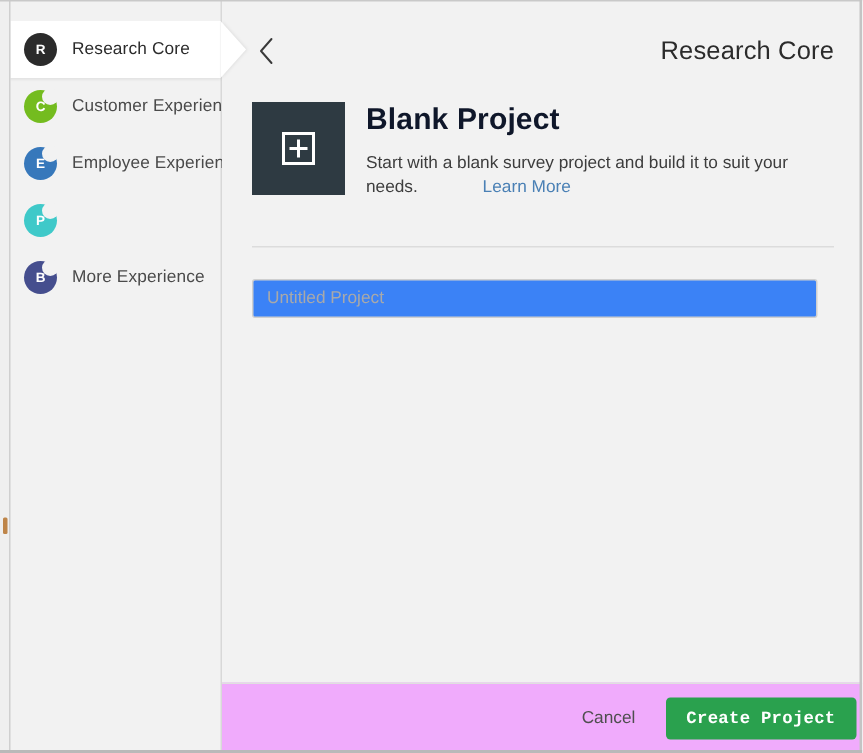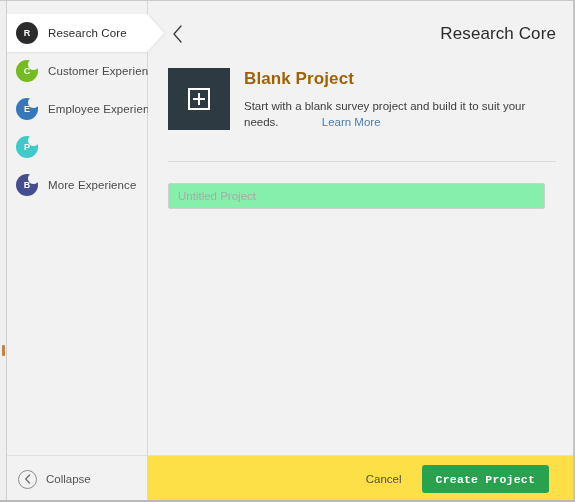--- a/index.html
+++ b/index.html
@@ -230,23 +230,23 @@
     left: 50%; top: 3px; bottom: 3px;
     width: 2px; margin-left: -1px;
   }
   #project-thumb-plus::after {
     top: 50%; left: 3px; right: 3px;
     height: 2px; margin-top: -1px;
   }
 
   #project-text { flex: 1 1 auto; padding-top: 1px; min-width: 0; }
   #project-title {
-    font-size: 17px;
+    font-size: 20px;
     font-weight: bold;
-    color: #a16207;
+    color: #0f172a;
     letter-spacing: .1px;
     margin-bottom: 9px;
   }
   #project-desc {
     font-size: 11.5px;
     line-height: 16px;
     color: #3d3d3d;
     max-width: 300px;
   }
   #project-desc-link {
@@ -268,41 +268,41 @@
     font-size: 11.5px;
     font-weight: bold;
     color: #3a3a3a;
     margin-bottom: 7px;
     letter-spacing: .1px;
   }
   #project-name-input {
     display: block;
     width: 377px;
     height: 26px;
-    background: #86efac;
+    background: #3b82f6;
     border: 1px solid #cfcfcf;
     border-radius: 2px;
     padding: 0 9px;
     font-size: 11.5px;
     color: #3a3a3a;
     font-family: "Liberation Sans", sans-serif;
     outline: none;
   }
   #project-name-input::placeholder { color: #a9a9a9; }
 
   
   #panel-footer {
     flex: 0 0 47px;
     height: 47px;
     border-top: 1px solid #e0e0e0;
     display: flex;
     align-items: center;
     justify-content: flex-end;
-    padding-right: 26px;
-    background: #fde047;
+    padding-right: 4px;
+    background: #f0abfc;
   }
   #cancel-button {
     font-size: 11.5px;
     color: #4e4e4e;
     background: none;
     border: none;
     cursor: pointer;
     padding: 6px 10px;
     margin-right: 10px;
     font-family: "Liberation Sans", sans-serif;
@@ -379,28 +379,20 @@
 
       <div class="nav-item">
         <span class="nav-icon notched" style="background:#454e8e;">
           <span class="glyph">B</span>
         </span>
         <span class="nav-label">More Experience</span>
       </div>
 
     </div>
 
-    <div id="collapse-row">
-      <span id="collapse-icon">
-        <svg width="7" height="10" viewBox="0 0 7 10" aria-hidden="true">
-          <path d="M5.5 1 L1.7 5 L5.5 9" fill="none" stroke="#6b6b6b" stroke-width="1.2" stroke-linecap="round" stroke-linejoin="round"></path>
-        </svg>
-      </span>
-      <span id="collapse-label">Collapse</span>
-    </div>
 
   </div>
 
   <div id="panel">
 
     <div id="panel-header">
       <span id="back-button">
         <svg width="11" height="18" viewBox="0 0 11 18" aria-hidden="true">
           <path d="M9 1 L2 9 L9 17" fill="none" stroke="#3a3a3a" stroke-width="1.3" stroke-linecap="round" stroke-linejoin="round"></path>
         </svg>

